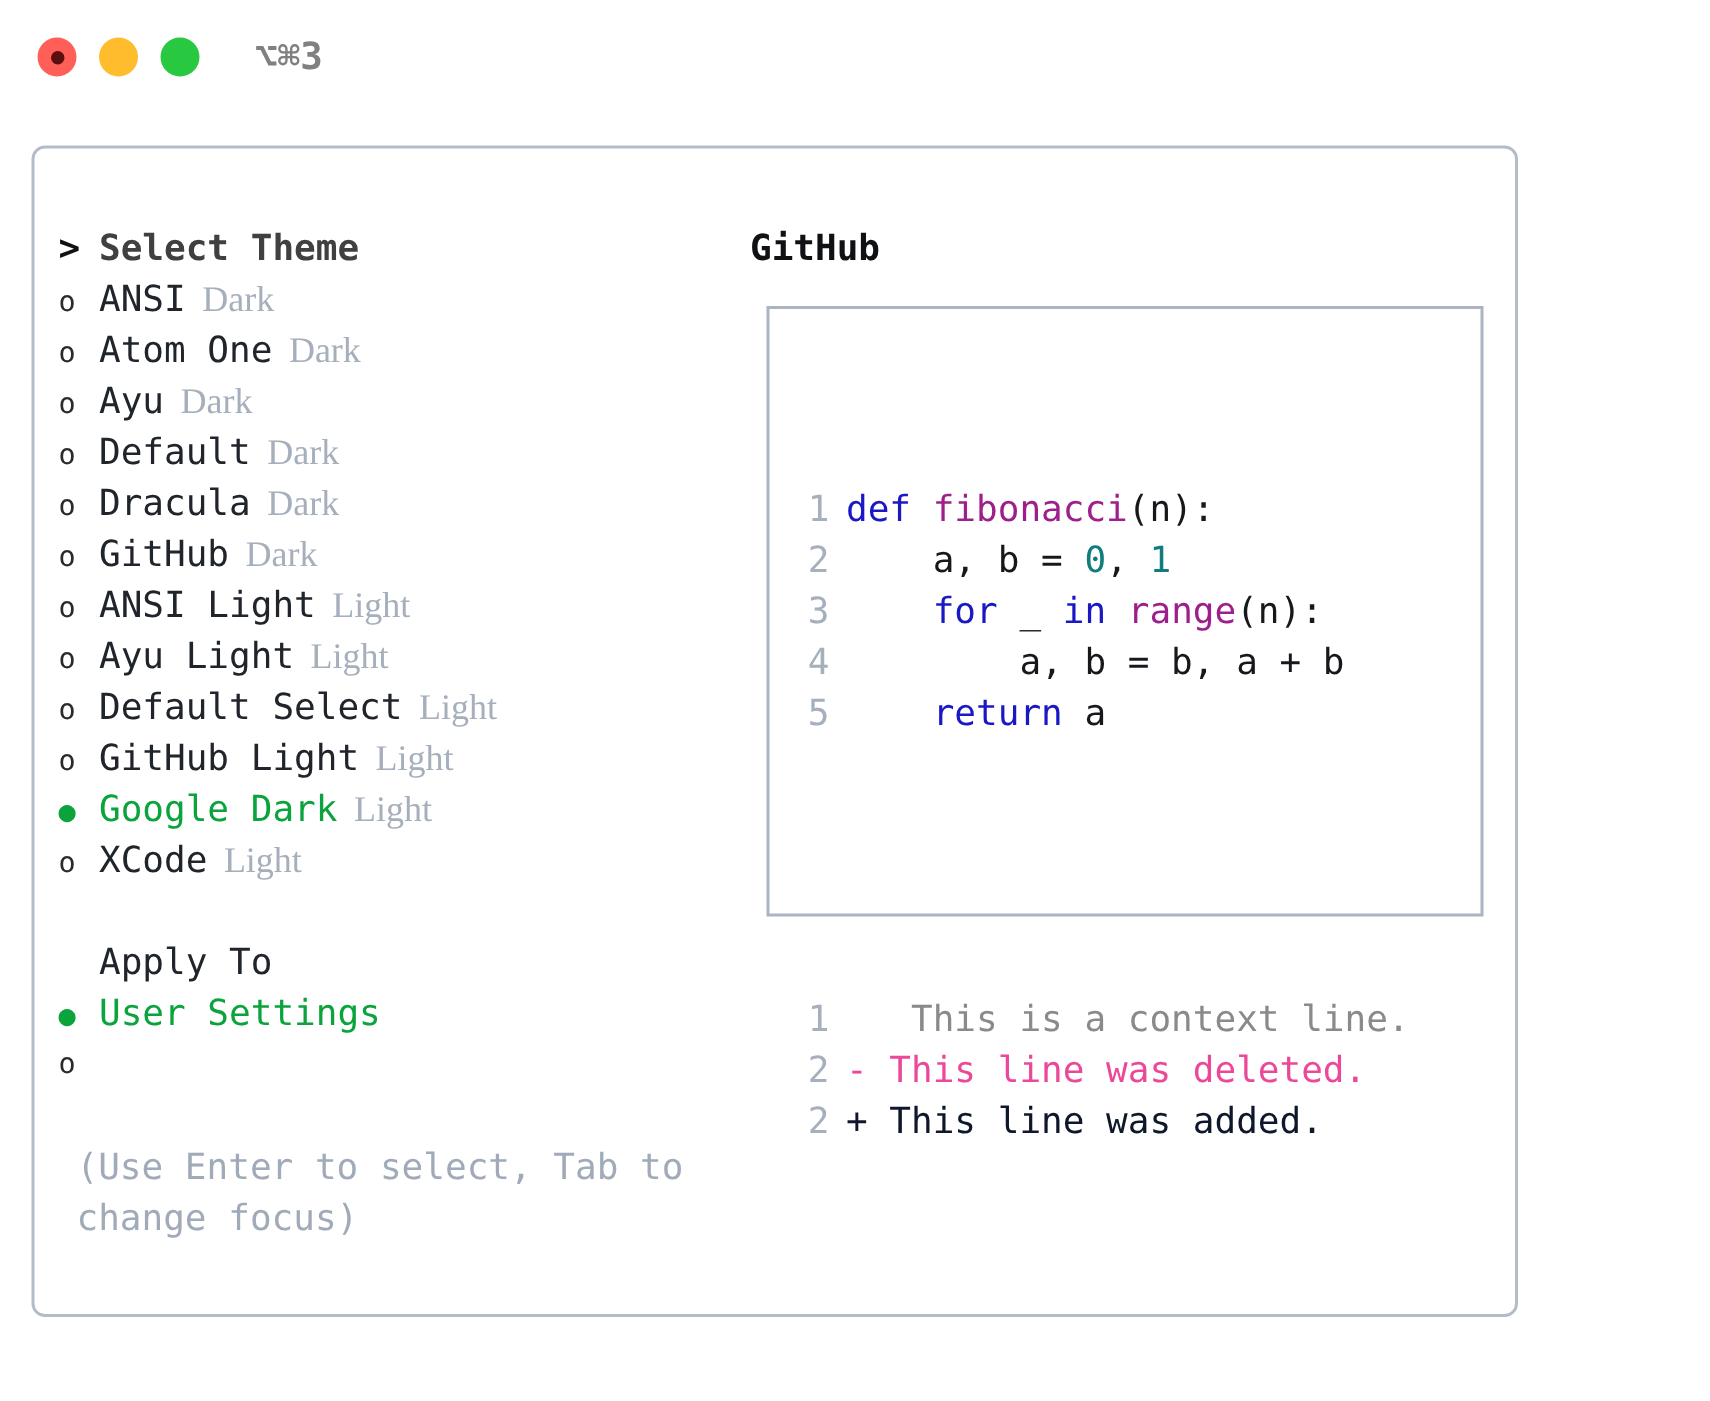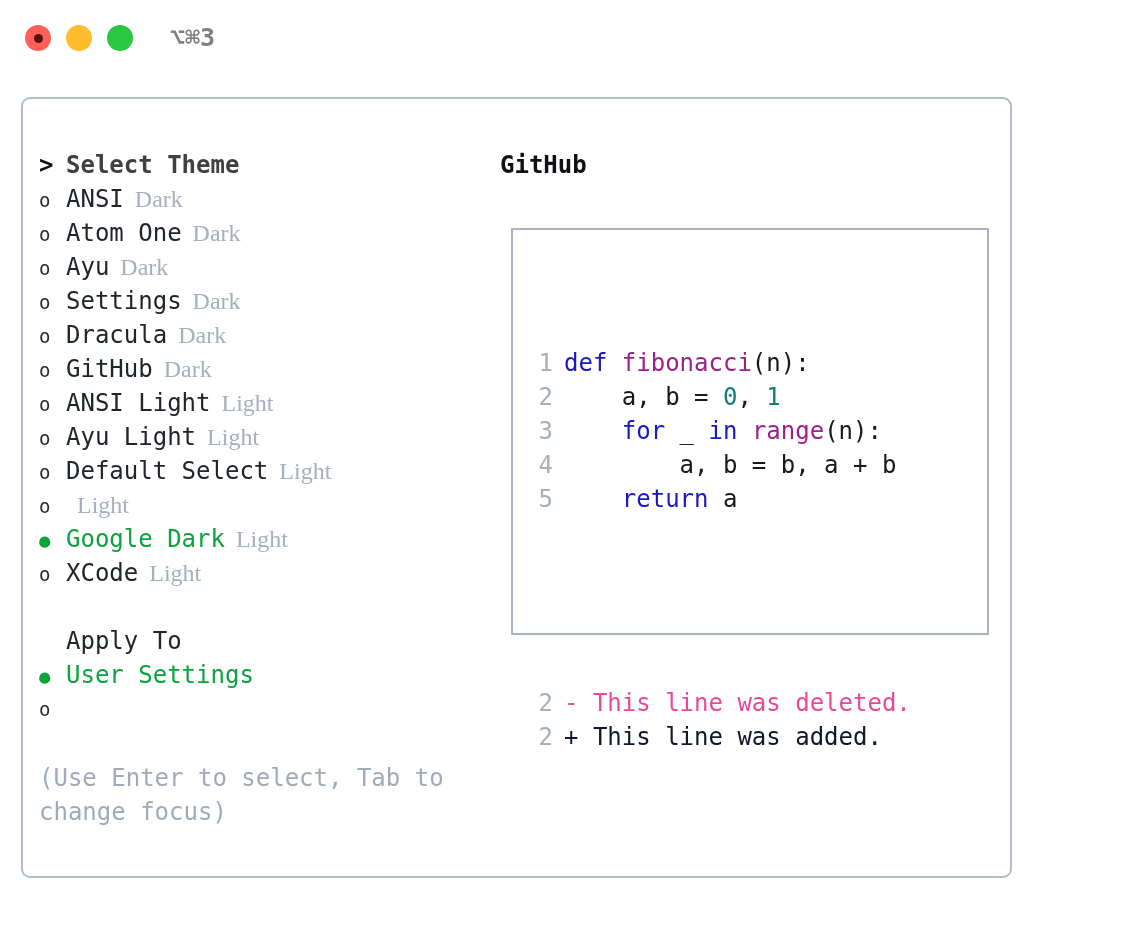--- a/index.html
+++ b/index.html
@@ -138,21 +138,21 @@
   .cat {
     color: #a6afbc;
     margin-left: 11px;
     font-family: Liberation Serif, serif;
   }
 
   .section-gap { height: 34px; }
 
   .hint {
     position: absolute;
-    left: 16px;
+    left: 28px;
     top: 662px;
     width: 420px;
     font-size: 24px;
     line-height: 34px;
     color: #a0aab8;
   }
 
   
   .right-col {
     position: absolute;
@@ -170,21 +170,20 @@
 
   .preview-box {
     position: absolute;
     left: 488px;
     top: 105px;
     width: 478px;
     height: 407px;
     border: 2px solid #aab4c2;
     box-sizing: border-box;
     background: #ffffff;
-    margin-top: 24px;
   }
 
   .code {
     position: absolute;
     left: 19px;
     top: 48px;
     font-size: 24px;
     line-height: 34px;
     white-space: pre;
   }
@@ -242,21 +241,21 @@
               <span class="label">Atom One</span>
               <span class="cat">Dark</span>
             </div>
             <div class="row">
               <span class="marker bullet-empty">o</span>
               <span class="label">Ayu</span>
               <span class="cat">Dark</span>
             </div>
             <div class="row">
               <span class="marker bullet-empty">o</span>
-              <span class="label">Settings</span>
+              <span class="label">Default</span>
               <span class="cat">Dark</span>
             </div>
             <div class="row">
               <span class="marker bullet-empty">o</span>
               <span class="label">Dracula</span>
               <span class="cat">Dark</span>
             </div>
             <div class="row">
               <span class="marker bullet-empty">o</span>
               <span class="label">GitHub</span>
@@ -272,20 +271,21 @@
               <span class="label">Ayu Light</span>
               <span class="cat">Light</span>
             </div>
             <div class="row">
               <span class="marker bullet-empty">o</span>
               <span class="label">Default Select</span>
               <span class="cat">Light</span>
             </div>
             <div class="row">
               <span class="marker bullet-empty">o</span>
+              <span class="label">GitHub Light</span>
               <span class="cat">Light</span>
             </div>
             <div class="row">
               <span class="marker bullet-filled">●</span>
               <span class="label selected">Google Dark</span>
               <span class="cat">Light</span>
             </div>
             <div class="row">
               <span class="marker bullet-empty">o</span>
               <span class="label">XCode</span>
@@ -314,19 +314,19 @@
       <div class="hint">(Use Enter to select, Tab to change focus)</div>
 
       <div class="right-col">
         <div class="preview-title">GitHub</div>
       </div>
 
       <div class="preview-box">
         <div class="code">
           <div id="code-lines"><div class="cline"><span class="ln">1</span><span class="kw">def </span><span class="fn">fibonacci</span><span class="pl">(n):</span></div><div class="cline"><span class="ln">2</span><span class="pl">    a, b = </span><span class="num">0</span><span class="pl">, </span><span class="num">1</span></div><div class="cline"><span class="ln">3</span><span class="pl">    </span><span class="kw">for</span><span class="pl"> _ </span><span class="kw">in</span><span class="pl"> </span><span class="fn">range</span><span class="pl">(n):</span></div><div class="cline"><span class="ln">4</span><span class="pl">        a, b = b, a + b</span></div><div class="cline"><span class="ln">5</span><span class="pl">    </span><span class="kw">return</span><span class="pl"> a</span></div></div>
           <div class="blank-line"></div>
-          <div id="diff-lines"><div class="cline"><span class="ln">2</span><span class="del">- This line was deleted.</span></div><div class="cline"><span class="ln">2</span><span class="add">+ This line was added.</span></div></div>
+          <div id="diff-lines"><div class="cline"><span class="ln">1</span><span class="ctx">   This is a context line.</span></div><div class="cline"><span class="ln">2</span><span class="del">- This line was deleted.</span></div><div class="cline"><span class="ln">2</span><span class="add">+ This line was added.</span></div></div>
         </div>
       </div>
 
     </div>
   </div>
 </div>
 
 </body></html>

